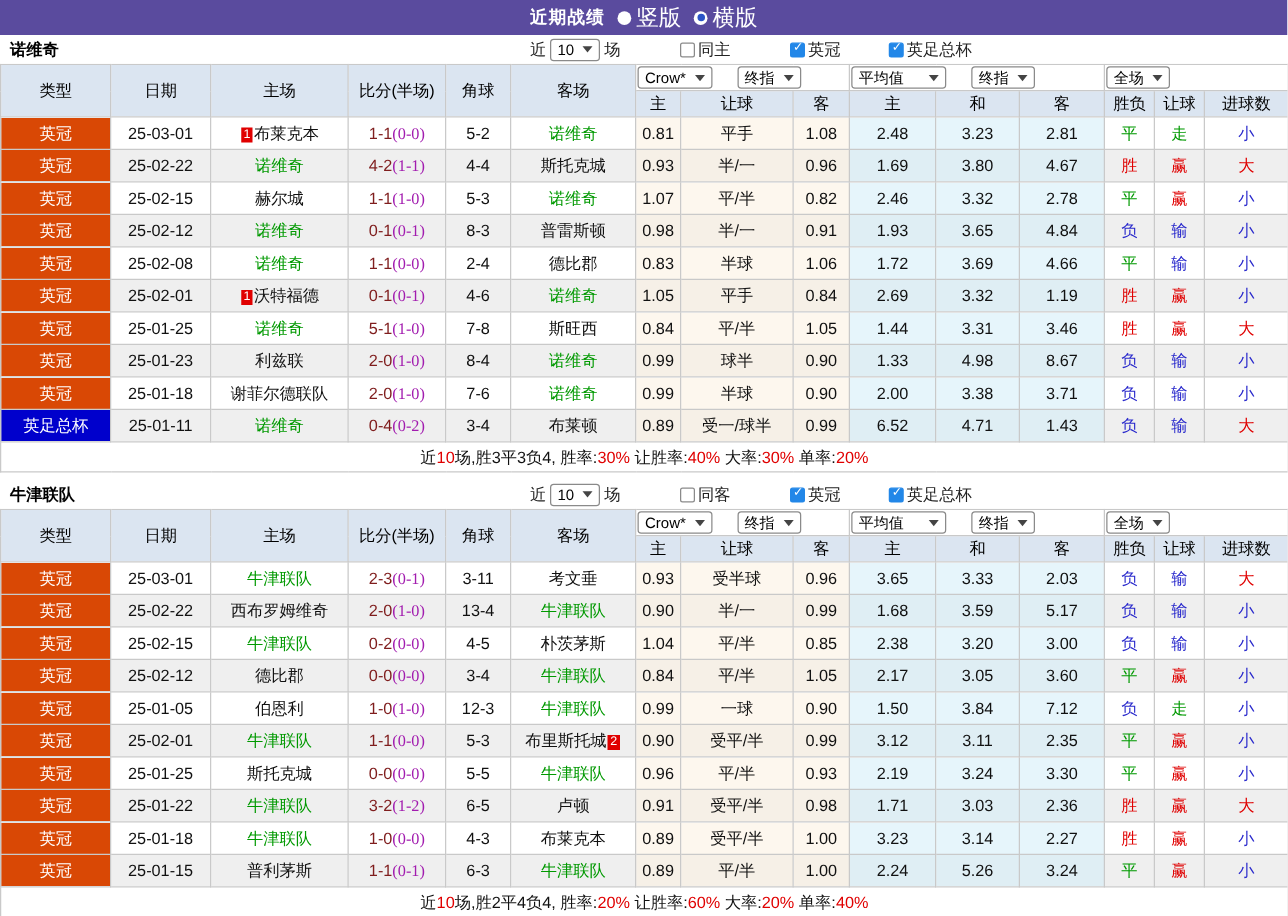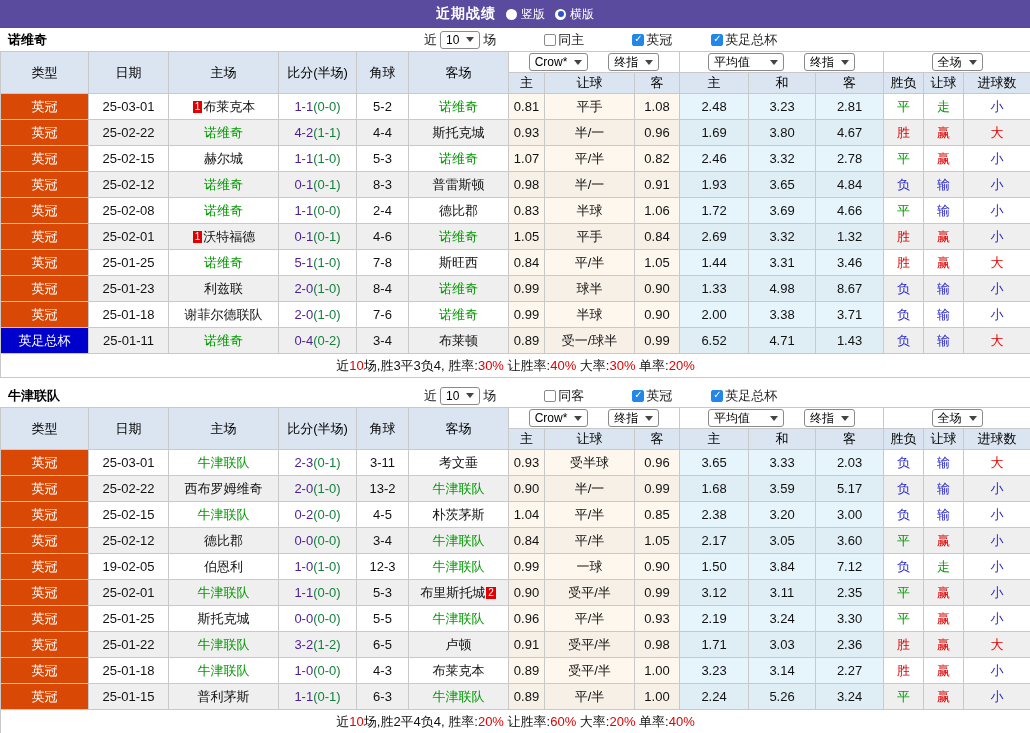--- a/index.html
+++ b/index.html
@@ -3,50 +3,50 @@
 <meta charset="utf-8">
 <style>
   * { box-sizing: border-box; }
   html,body { margin:0; padding:0; background:#fff; }
   body { width:1030px; font-family:"Liberation Sans","DejaVu Sans",sans-serif; color:#222; }
   .page { width:1030px; border-bottom:2px solid #3a3a3a; }
 
   
   .topbar { height:28px; background:#5a4b9e; display:flex; align-items:center; justify-content:center; gap:10px;font-family:Liberation Serif, serif; }
   .topbar-title { color:#fff; font-weight:bold; font-size:14px; letter-spacing:1px; }
-  .radio-opt { display:inline-flex; align-items:center; gap:4px; color:#fff; font-size:12px; cursor:default;justify-content:flex-end; }
+  .radio-opt { display:inline-flex; align-items:center; gap:4px; color:#fff; font-size:18px; cursor:default;justify-content:flex-end; }
   .radio { width:11px; height:11px; border-radius:50%; background:#fff; display:inline-block; position:relative; }
   .radio.checked::after { content:""; position:absolute; left:2.5px; top:2.5px; width:6px; height:6px; border-radius:50%; background:#2b55c8; }
 
   
   .title-row { height:23px; position:relative; display:flex; align-items:center; background:#fff; }
   .team-heading { font-weight:bold; font-size:13px; padding-left:8px; color:#000; }
   .filters { position:absolute; left:424px; top:0; height:100%; display:flex; align-items:center; gap:3px; font-size:13px; color:#222; }
   .sel { display:inline-flex; align-items:center; gap:7px; border:1px solid #8a8a8a; border-radius:3px; background:#fff; padding:1px 5px; font-size:12px; color:#000; line-height:14px; }
   .sel .arrow { width:0; height:0; border-left:4px solid transparent; border-right:4px solid transparent; border-top:5px solid #444; }
   .cb { width:12px; height:12px; border:1px solid #8a8a8a; border-radius:2px; background:#fff; display:inline-block; position:relative; }
   .cb.checked { background:#2287e8; border-color:#2287e8; }
   .cb.checked::after { content:"\2713"; position:absolute; left:1px; top:-2px; color:#fff; font-size:10px; font-weight:bold; }
   .cb-label { display:inline-flex; align-items:center; gap:2px;padding-left:36px; }
   .gap-sm { width:6px; display:inline-block; }
 
   
   table { border-collapse:collapse; table-layout:fixed; width:1030px; font-size:13px; }
   th, td { border:1px solid #c9c9c9; text-align:center; padding:0 1px; white-space:nowrap; overflow:hidden; }
   thead th { background:#dbe5f1; font-weight:normal; color:#000; height:21px; }
   thead .dd-cell { background:#fff; }
-  thead .dd-cell .inner { display:flex; align-items:center; justify-content:center; gap:20px; }
+  thead .dd-cell .inner { display:flex; align-items:center; gap:20px; }
   tbody td { height:26px; color:#111; }
   tbody tr:nth-child(even) { background:#efefef; }
   .c-type.league { background:#d94805; color:#fff; }
   .c-type.cup { background:#0000cc; color:#fff; }
   .col-crow { background:rgba(252,240,224,0.55); }
   .col-avg { background:rgba(210,236,248,0.55);margin-top:20px; }
-  .score-ft { color:#4c1d95; }
-  .score-ht { color:#15803d; }
+  .score-ft { color:#7f1d1d; }
+  .score-ht { color:#a21caf;font-family:Liberation Serif, serif; }
   .team-green { color:#009900; }
   .badge { display:inline-block; background:#e00000; color:#fff; font-size:10px; line-height:12px; padding:0 2px; margin:0 1px; vertical-align:1px; }
   .res.r { color:#e00000; } .res.g { color:#009900; } .res.b { color:#2929cc; }
   tfoot td { height:24px; background:#fff; font-size:13px; color:#111; }
   tfoot .red { color:#e00000; }
   .tables-gap { height:6px; }
 </style>
 </head>
 <body>
 
@@ -253,21 +253,21 @@
             <td class="c-date">25-02-01</td>
             <td class="c-team"><span class="badge">1</span><span>沃特福德</span></td>
             <td class="c-score"><span class="score-ft">0-1</span><span class="score-ht">(0-1)</span></td>
             <td class="c-corner">4-6</td>
             <td class="c-team"><span class="team-green">诺维奇</span></td>
             <td class="col-crow">1.05</td>
             <td class="col-crow">平手</td>
             <td class="col-crow">0.84</td>
             <td class="col-avg">2.69</td>
             <td class="col-avg">3.32</td>
-            <td class="col-avg">1.32</td>
+            <td class="col-avg">1.19</td>
             <td class="res r">胜</td>
             <td class="res r">赢</td>
             <td class="res b">小</td>
           </tr>
           <tr>
             <td class="c-type league">英冠</td>
             <td class="c-date">25-01-25</td>
             <td class="c-team"><span class="team-green">诺维奇</span></td>
             <td class="c-score"><span class="score-ft">5-1</span><span class="score-ht">(1-0)</span></td>
             <td class="c-corner">7-8</td>
@@ -458,21 +458,21 @@
             <td class="col-avg">2.03</td>
             <td class="res b">负</td>
             <td class="res b">输</td>
             <td class="res r">大</td>
           </tr>
           <tr>
             <td class="c-type league">英冠</td>
             <td class="c-date">25-02-22</td>
             <td class="c-team"><span>西布罗姆维奇</span></td>
             <td class="c-score"><span class="score-ft">2-0</span><span class="score-ht">(1-0)</span></td>
-            <td class="c-corner">13-2</td>
+            <td class="c-corner">13-4</td>
             <td class="c-team"><span class="team-green">牛津联队</span></td>
             <td class="col-crow">0.90</td>
             <td class="col-crow">半/一</td>
             <td class="col-crow">0.99</td>
             <td class="col-avg">1.68</td>
             <td class="col-avg">3.59</td>
             <td class="col-avg">5.17</td>
             <td class="res b">负</td>
             <td class="res b">输</td>
             <td class="res b">小</td>
@@ -506,21 +506,21 @@
             <td class="col-crow">1.05</td>
             <td class="col-avg">2.17</td>
             <td class="col-avg">3.05</td>
             <td class="col-avg">3.60</td>
             <td class="res g">平</td>
             <td class="res r">赢</td>
             <td class="res b">小</td>
           </tr>
           <tr>
             <td class="c-type league">英冠</td>
-            <td class="c-date">19-02-05</td>
+            <td class="c-date">25-01-05</td>
             <td class="c-team"><span>伯恩利</span></td>
             <td class="c-score"><span class="score-ft">1-0</span><span class="score-ht">(1-0)</span></td>
             <td class="c-corner">12-3</td>
             <td class="c-team"><span class="team-green">牛津联队</span></td>
             <td class="col-crow">0.99</td>
             <td class="col-crow">一球</td>
             <td class="col-crow">0.90</td>
             <td class="col-avg">1.50</td>
             <td class="col-avg">3.84</td>
             <td class="col-avg">7.12</td>

